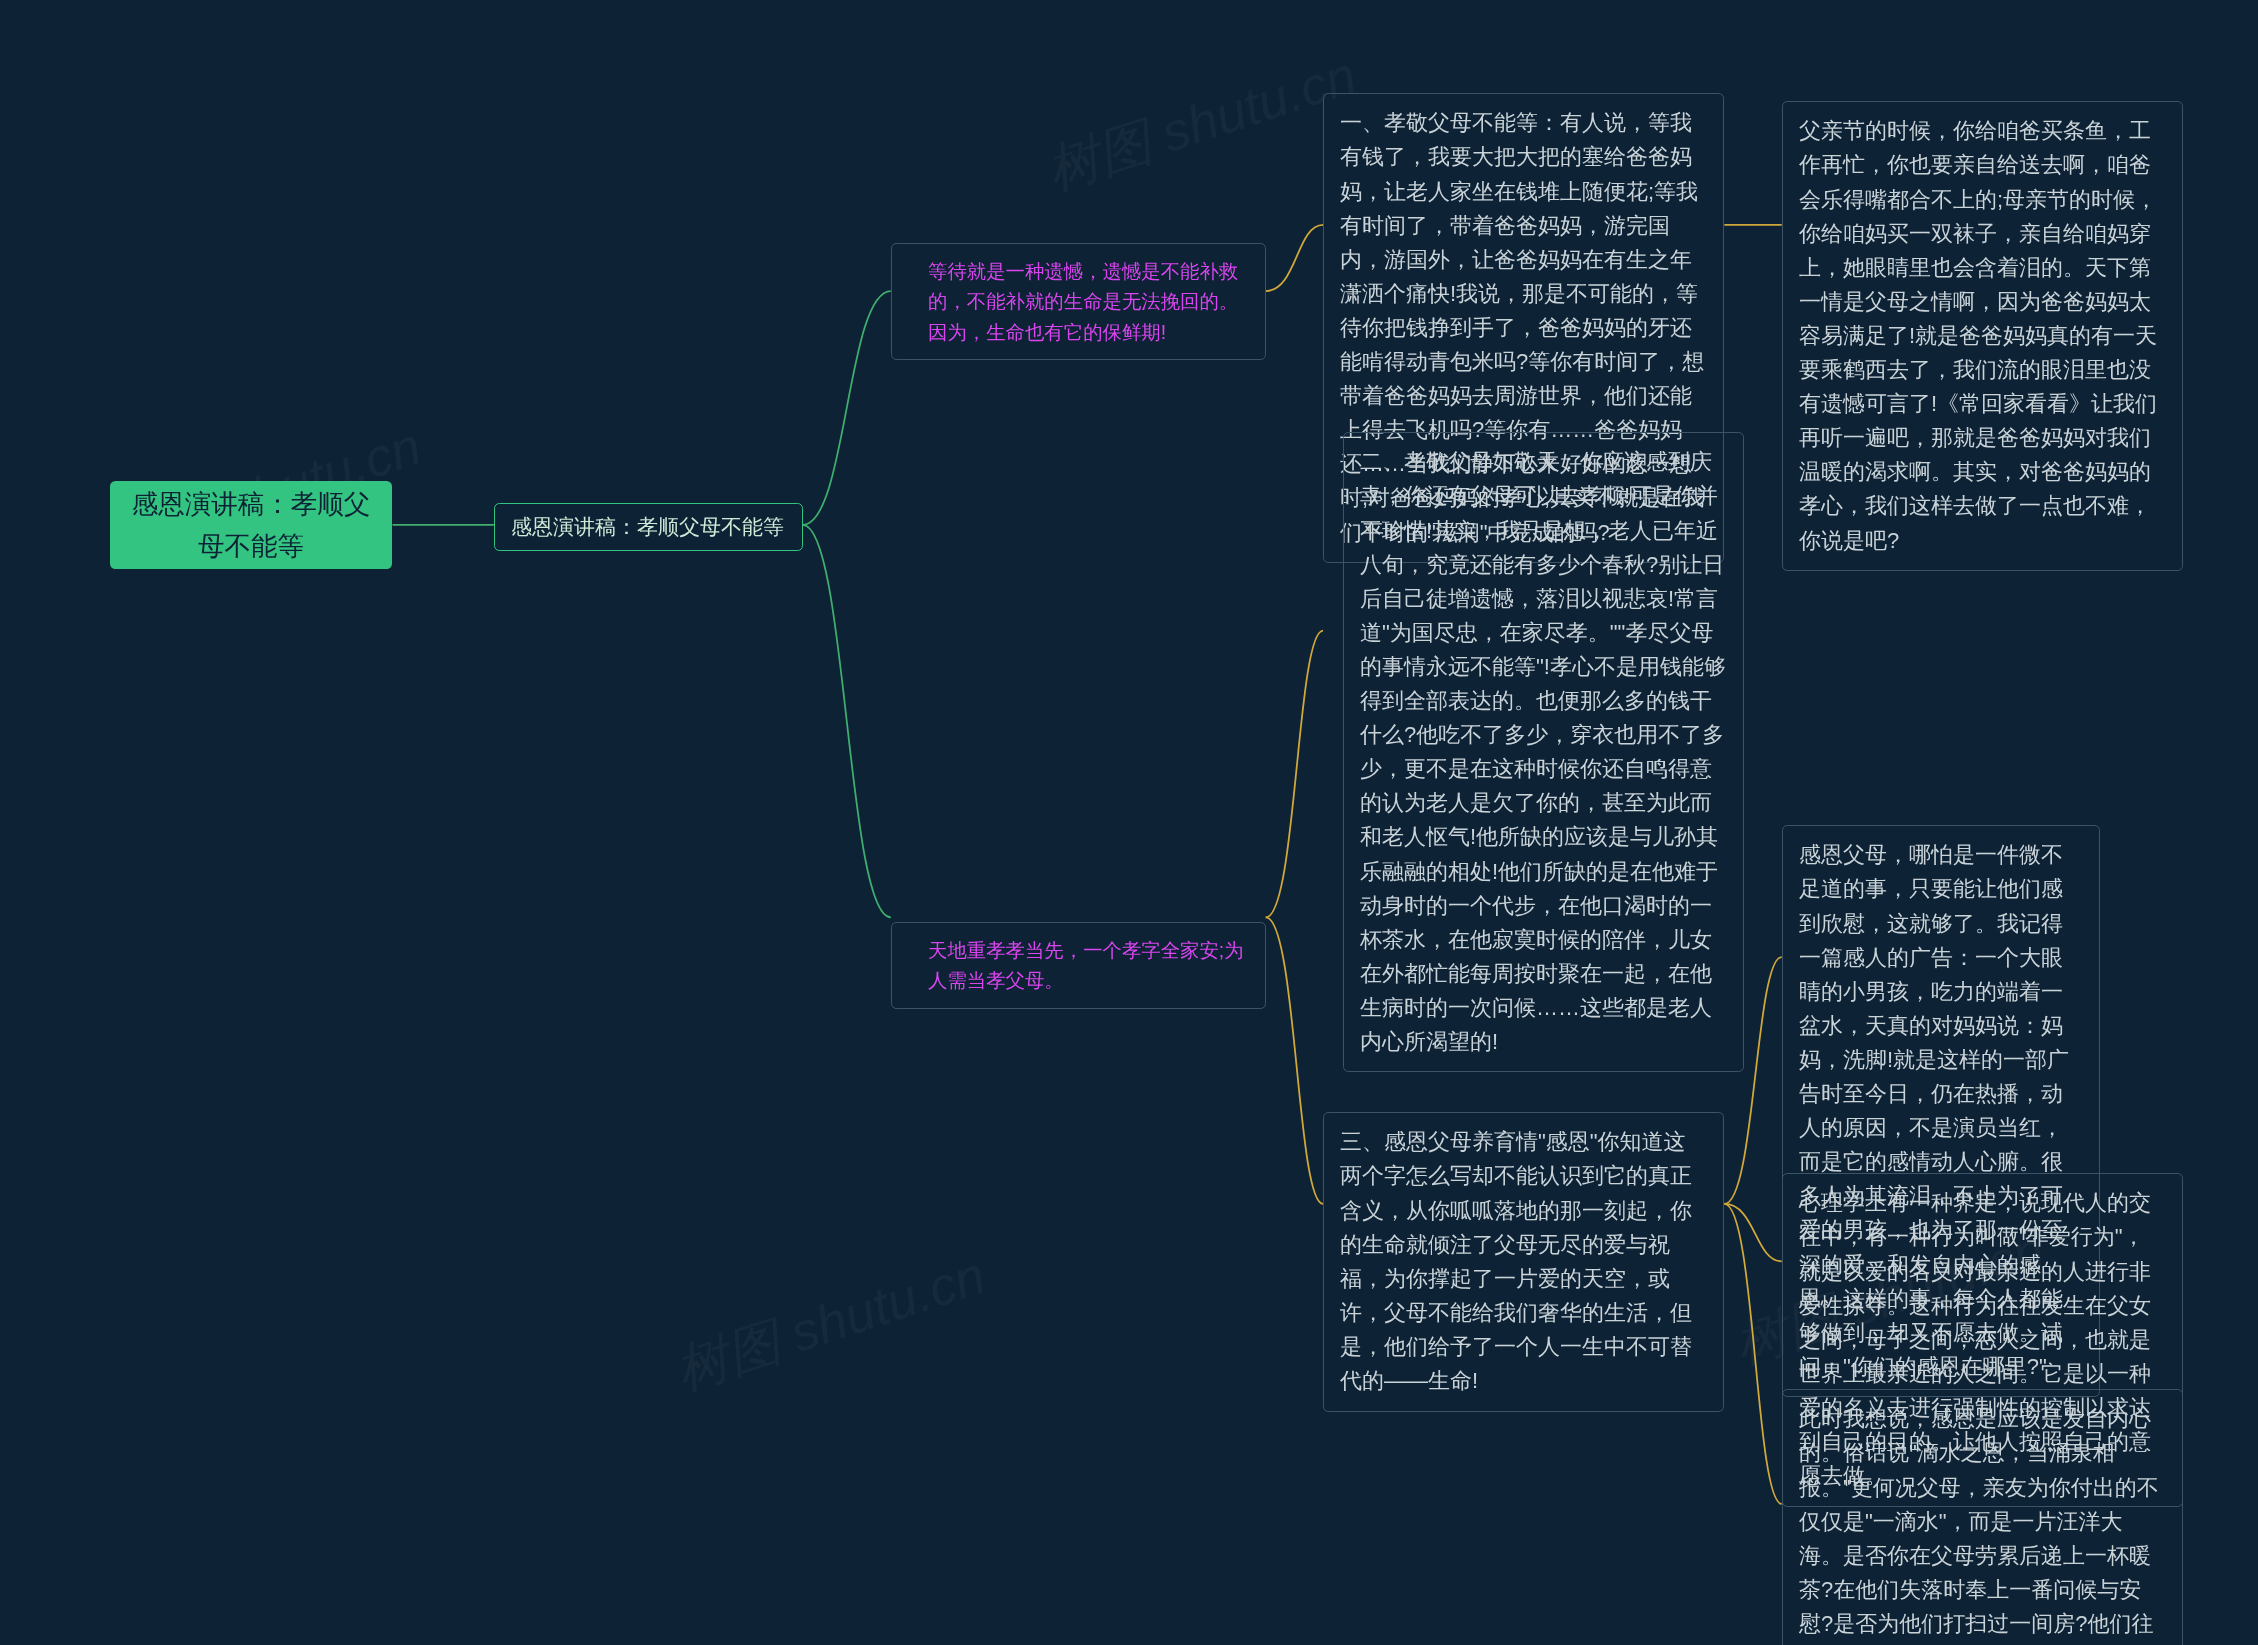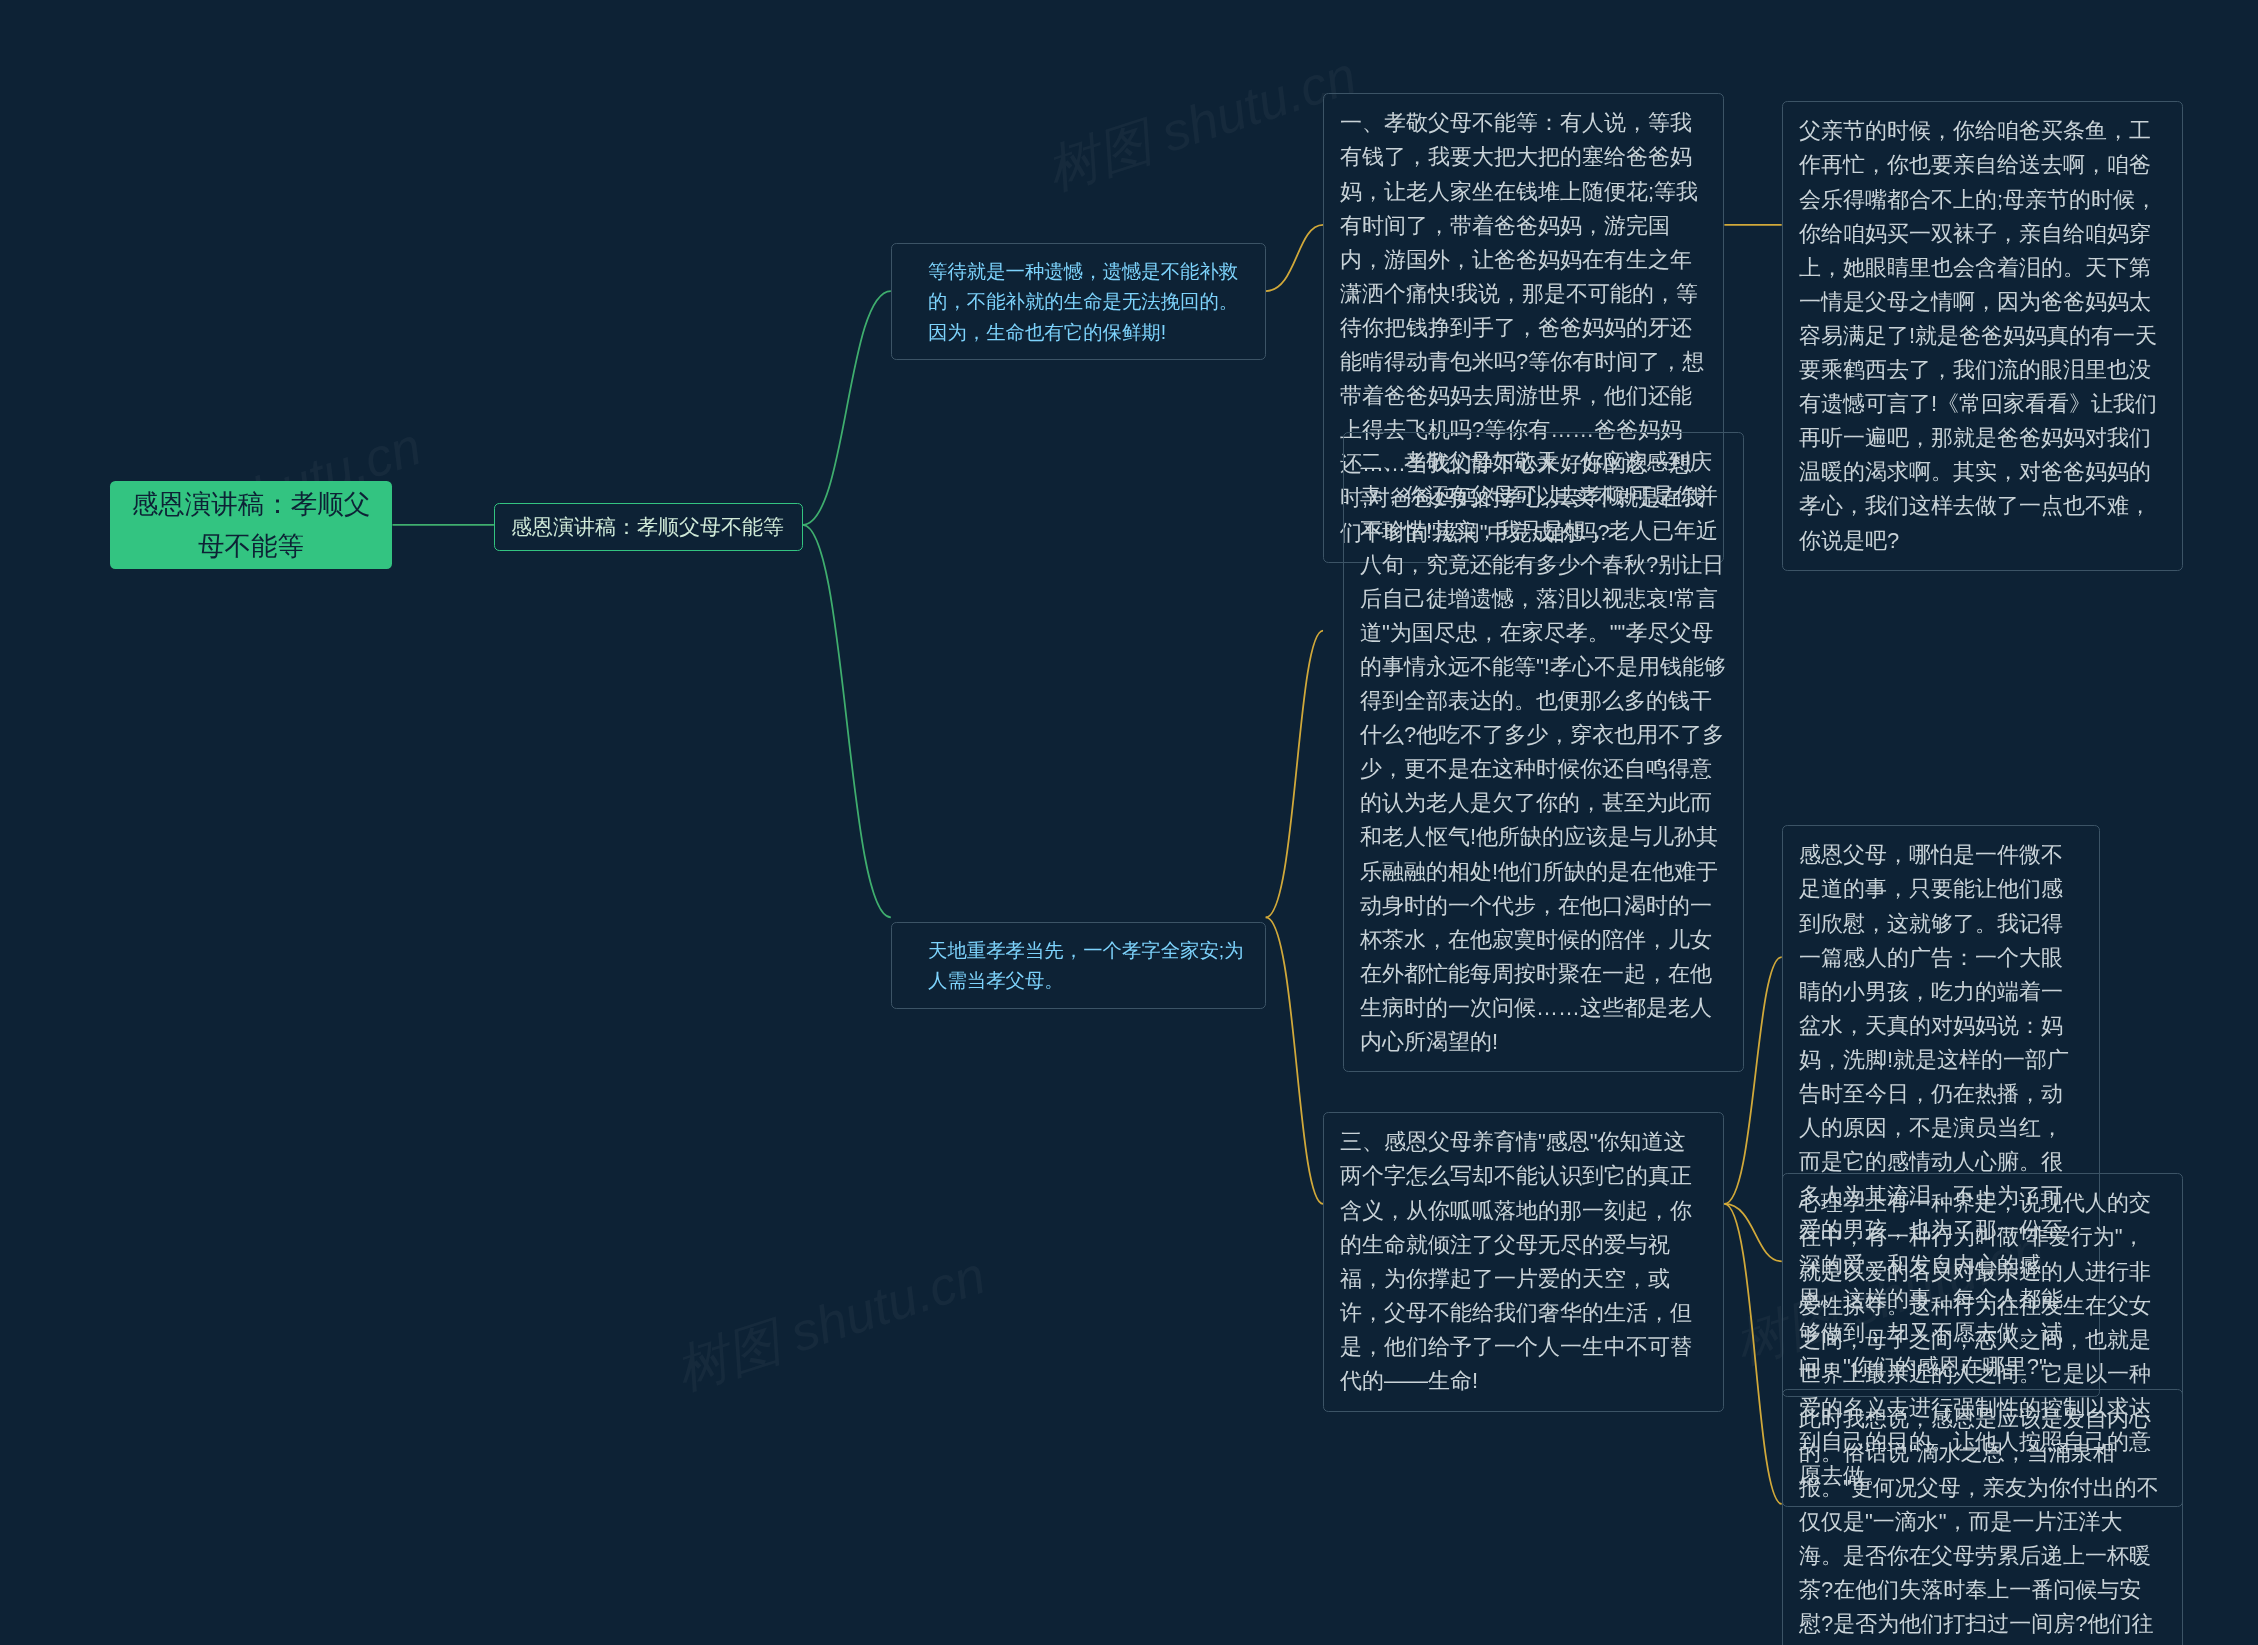--- a/index.html
+++ b/index.html
@@ -44,21 +44,21 @@
     line-height: 1.6;
   }
   .node.hub {
     border: 1.3px solid #33c481;
     color: #d0ead8;
     font-size: 21px;
     white-space: nowrap;
   }
   .node.mid {
     border: 1.3px solid #3c5466;
-    color: #7dd3fc;
+    color: #d946ef;
     padding-left: 36px;
   }
   .node.leaf {
     border: 1.3px solid #3c5466;
     color: #c9d3d8;
     font-size: 22px;
   }
   svg.links {
     position: absolute;
     left: 0; top: 0;

